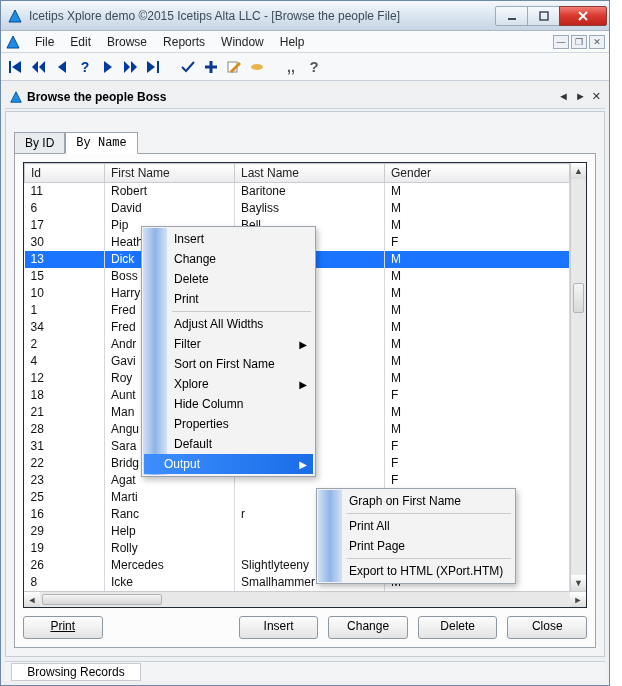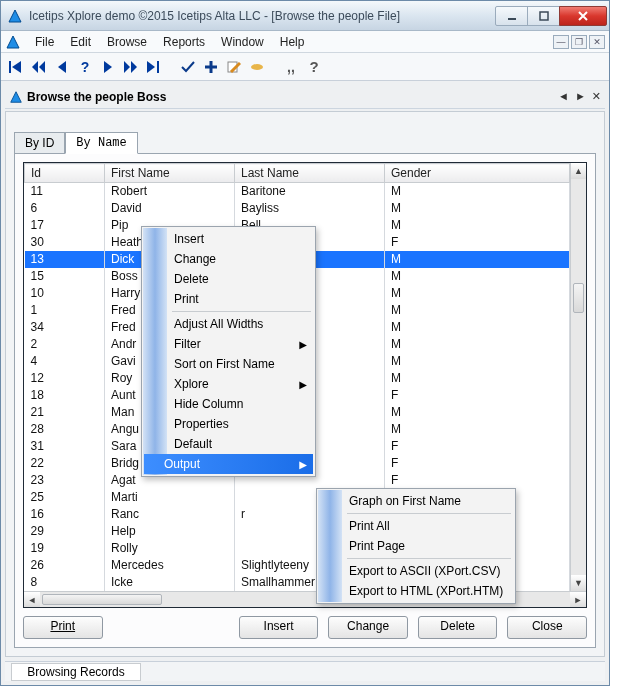--- a/index.html
+++ b/index.html
@@ -688,19 +688,18 @@
         <div class="mitem highlight">Output<span class="arrow">▶</span></div>
       </div>
 
     <div class="ctxmenu" id="ctx2" style="left:315px; top:407px; width:200px;">
       <div class="sidebar"></div>
     <div class="mitem">Graph on First Name</div>
         <div class="msep"></div>
         <div class="mitem">Print All</div>
         <div class="mitem">Print Page</div>
         <div class="msep"></div>
-        <div class="mitem">Export to ASCII (XPort.CSV)</div>
         <div class="mitem">Export to HTML (XPort.HTM)</div>
       </div>
 
   </div>
 
 </div>
 
 </body></html>

